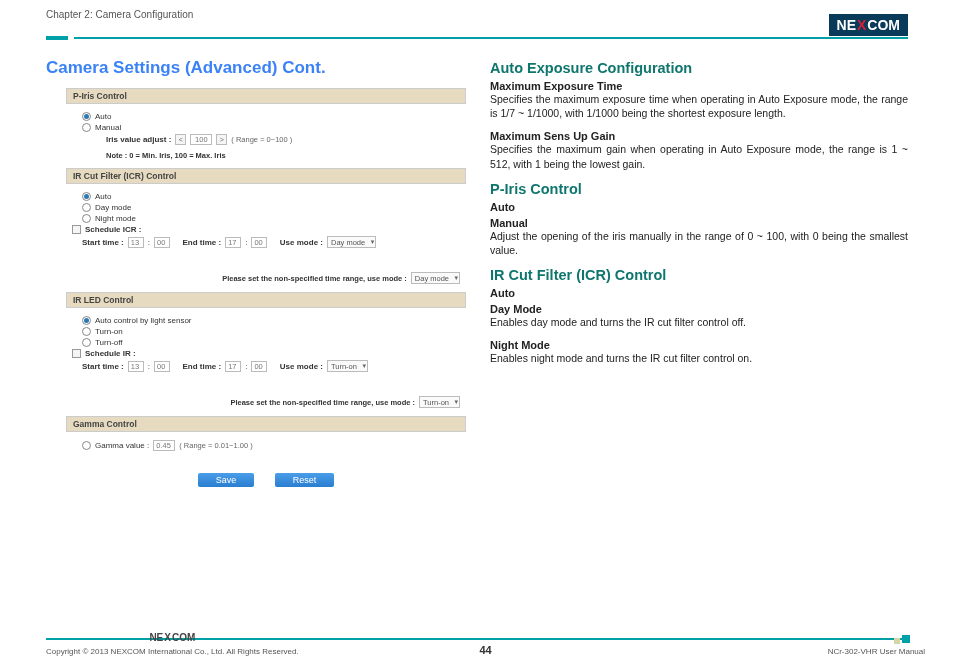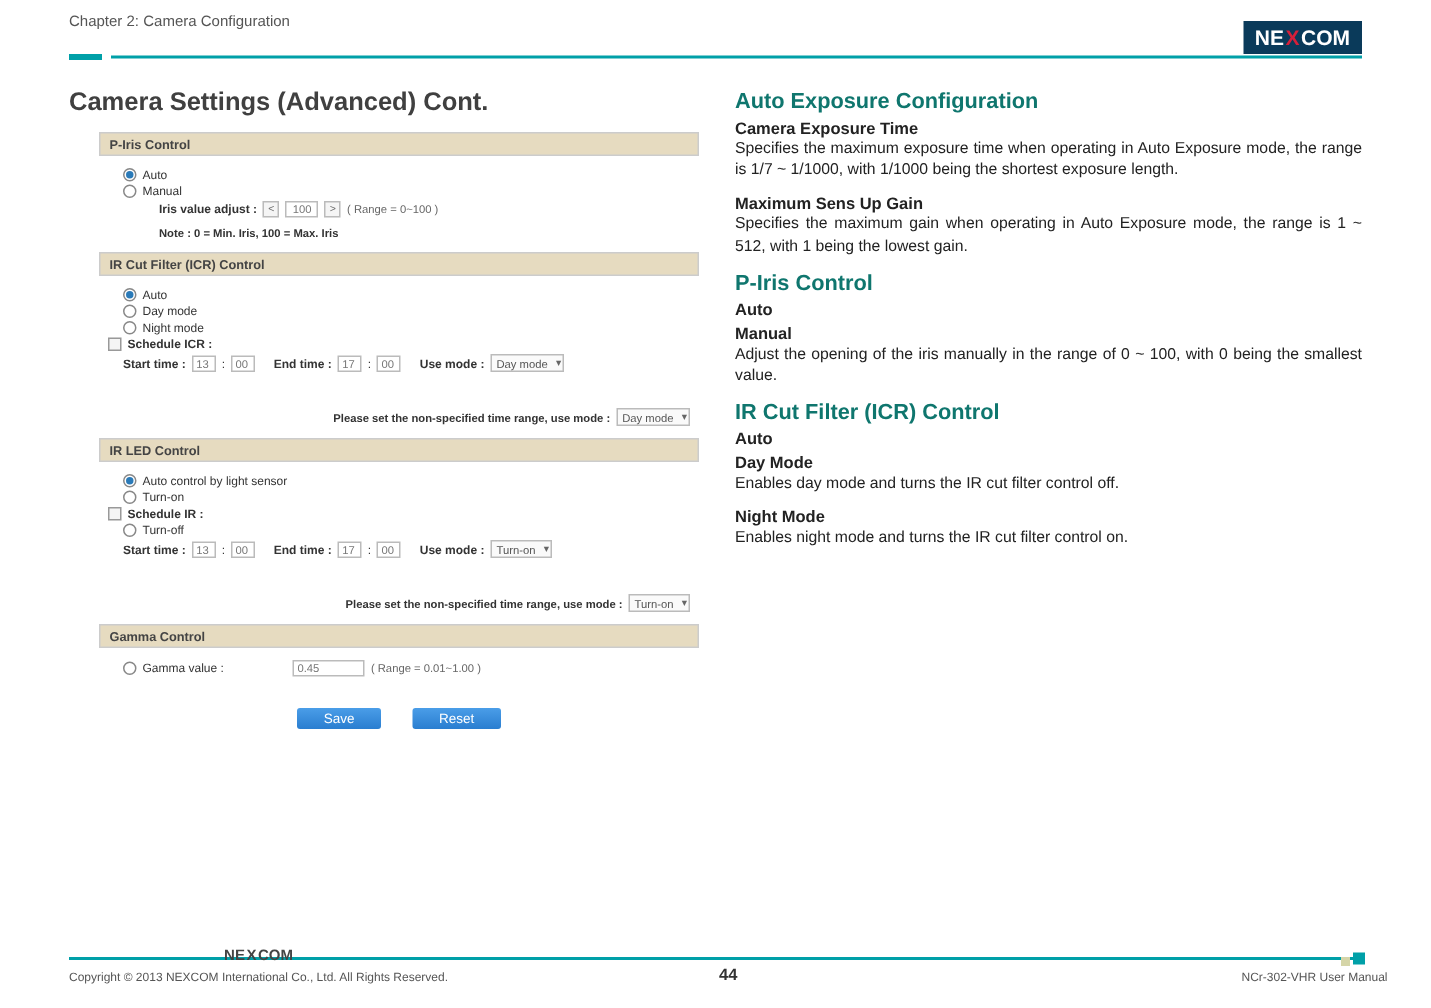--- a/index.html
+++ b/index.html
@@ -15,21 +15,21 @@
   
   .top-rule { margin: 0 46px; height: 4px; display: flex; }
   .top-rule .accent { width: 22px; background: #00a0a8; margin-right: 6px; }
   .top-rule .line { flex: 1; border-top: 2px solid #00a0a8; margin-top: 1px; }
   
   
   .main { display: flex; padding: 18px 46px 0 46px; gap: 24px; }
   .left-col { width: 420px; }
   .right-col { flex: 1; }
   
-  .page-heading { font-size: 17px; font-weight: bold; color: #404040; margin-bottom: 10px; }
+  .page-heading { font-size: 17px; font-weight: bold; color: #3b82f6; margin-bottom: 10px; }
   
   
   .panel-group { font-size: 8px; color: #333; margin-left: 20px; }
   .panel-title { background: #e6dbc0; border: 1px solid #ccc; padding: 2px 6px; font-weight: bold; color: #444; font-size: 8.5px; }
   .panel-body { padding: 6px 6px 8px 16px; }
   .opt-row { display: flex; align-items: center; gap: 4px; margin: 2px 0; }
   .radio { width: 9px; height: 9px; border: 1px solid #888; border-radius: 50%; display: inline-flex; align-items: center; justify-content: center; }
   .radio.selected::after { content:""; width: 5px; height: 5px; background: #2a7ab8; border-radius: 50%; display: block; }
   .chk { width: 9px; height: 9px; border: 1px solid #999; display: inline-block; background: #f5f5f5; }
   .lbl { font-size: 8px; color: #333; }
@@ -142,29 +142,29 @@
       <div class="panel-title">IR LED Control</div>
       <div class="panel-body">
         <div class="opt-row">
             <span class="radio selected"></span>
             <span class="lbl">Auto control by light sensor</span>
           </div>
         <div class="opt-row">
             <span class="radio"></span>
             <span class="lbl">Turn-on</span>
           </div>
+        <div class="opt-row">
+            <span class="radio"></span>
+            <span class="lbl">Turn-off</span>
+          </div>
         <div class="opt-row" style="margin-left:-10px;">
             <span class="chk"></span>
             <span class="lbl lbl-bold">Schedule IR :</span>
           </div>
         <div class="opt-row">
-            <span class="radio"></span>
-            <span class="lbl">Turn-off</span>
-          </div>
-        <div class="opt-row">
           <span class="lbl lbl-bold">Start time :</span>
           <span class="inline-input" style="width:16px;">13</span><span class="lbl">:</span>
           <span class="inline-input" style="width:16px;">00</span>
           &nbsp;&nbsp;
           <span class="lbl lbl-bold">End time :</span>
           <span class="inline-input" style="width:16px;">17</span><span class="lbl">:</span>
           <span class="inline-input" style="width:16px;">00</span>
           &nbsp;&nbsp;
           <span class="lbl lbl-bold">Use mode :</span>
           <span class="select-box">Turn-on</span>
@@ -173,35 +173,35 @@
           <span>Please set the non-specified time range, use mode :</span>
           <span class="select-box" style="font-weight:normal;">Turn-on</span>
         </div>
       </div>
 
       <div class="panel-title">Gamma Control</div>
       <div class="panel-body">
         <div class="opt-row">
           <span class="radio"></span>
           <span class="lbl">Gamma value :</span>
-          <span class="inline-input" style="width:48px;margin-left:42px;">0.45</span>
+          <span class="inline-input" style="width:22px;">0.45</span>
           <span class="range-lbl">( Range = 0.01~1.00 )</span>
         </div>
       </div>
     </div>
 
     <div class="btn-row">
       <span class="btn">Save</span>
       <span class="btn">Reset</span>
     </div>
   </div>
 
   <div class="right-col">
     <div class="sec-h2">Auto Exposure Configuration</div>
-    <div class="sec-h3">Camera Exposure Time</div>
+    <div class="sec-h3">Maximum Exposure Time</div>
     <div class="sec-p">Specifies the maximum exposure time when operating in Auto Exposure mode, the range is 1/7 ~ 1/1000, with 1/1000 being the shortest exposure length.</div>
     <div class="sec-h3">Maximum Sens Up Gain</div>
     <div class="sec-p">Specifies the maximum gain when operating in Auto Exposure mode, the range is 1 ~ 512, with 1 being the lowest gain.</div>
 
     <div class="sec-h2">P-Iris Control</div>
     <div class="sec-h3">Auto</div>
     <div class="sec-h3">Manual</div>
     <div class="sec-p">Adjust the opening of the iris manually in the range of 0 ~ 100, with 0 being the smallest value.</div>
 
     <div class="sec-h2">IR Cut Filter (ICR) Control</div>

